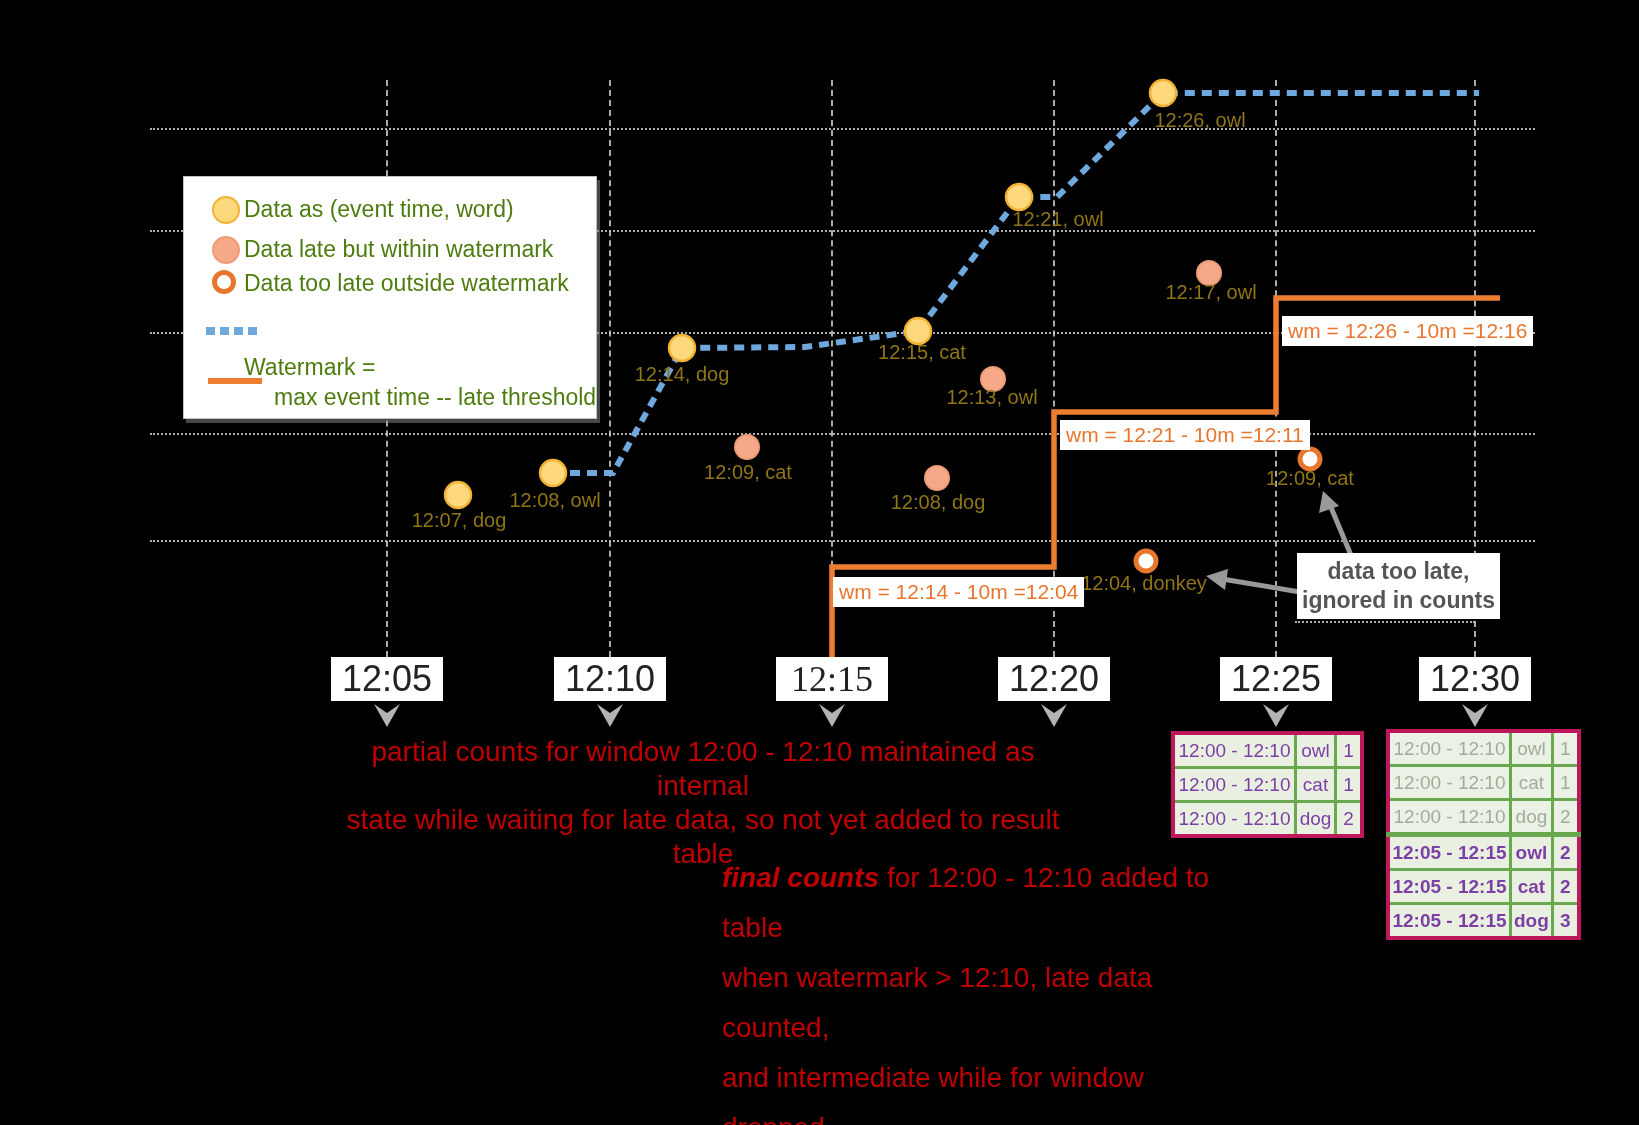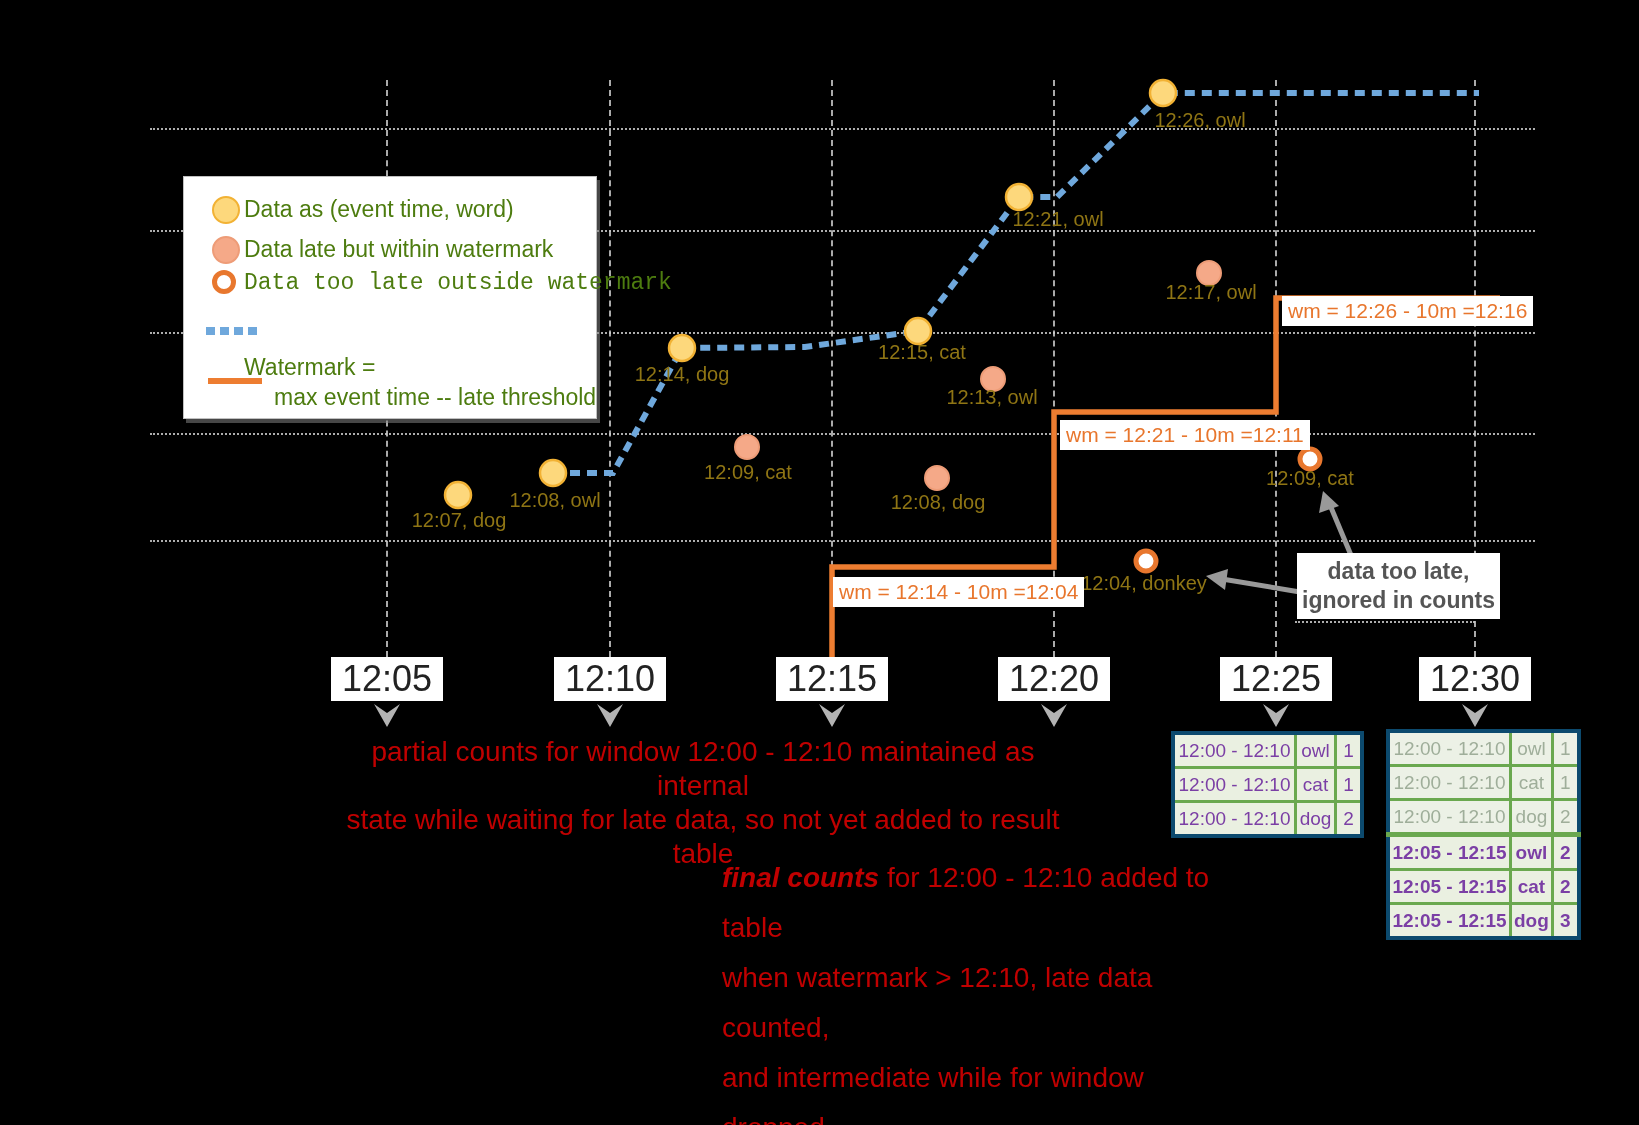--- a/index.html
+++ b/index.html
@@ -26,21 +26,21 @@
         color:#555;font-size:23px;text-align:center;line-height:29px;padding-top:4px;box-sizing:border-box;font-weight:bold;}
   .red1{position:absolute;left:328px;top:735px;width:750px;text-align:center;color:#c00000;
         font-size:28px;line-height:34px;}
   .red2{position:absolute;left:722px;top:853px;width:525px;text-align:left;color:#c00000;
         font-size:28px;line-height:50px;}
   .red2 .bi{font-weight:bold;font-style:italic;}
   table.counts{position:absolute;border-collapse:collapse;background:#6aa84f;
         font-size:19px;table-layout:fixed;}
   table.counts td{border:3px solid #6aa84f;background:#eaf0e1;color:#7b3fa5;
         text-align:center;height:31px;padding:0 2px;overflow:hidden;white-space:nowrap;}
-  table.counts{border:4px solid #0c4a6e;}
+  table.counts{border:4px solid #be185d;}
   table.counts .c-win{width:115px;}
   table.counts .c-word{width:33px;}
   table.counts .c-num{width:19px;}
   table.counts tr.faded td{color:#9fae9a;background:#ecf1e6;}
   table.counts tr.active td{font-weight:bold;}
   tr.sep td{border-top:5px solid #6aa84f;}
 </style>
 </head>
 <body>
 
@@ -110,42 +110,42 @@
   <div class="pt-label" style="left:1211px;top:281px;">12:17, owl</div>
   <div class="pt-label" style="left:1144px;top:572px;">12:04, donkey</div>
   <div class="pt-label" style="left:1310px;top:467px;">12:09, cat</div>
 
   <div class="legend">
     <div class="sw-circle" style="left:28px;top:19px;background:#fdd87c;border:2px solid #f2b234;"></div>
     <div class="row" style="left:60px;top:19px;">Data as (event time, word)</div>
     <div class="sw-circle" style="left:28px;top:59px;background:#f5a988;border:2px solid #ee9c77;"></div>
     <div class="row" style="left:60px;top:59px;">Data late but within watermark</div>
     <div class="sw-circle" style="left:28px;top:93px;background:#fff;border:5px solid #e8772e;box-sizing:border-box;"></div>
-    <div class="row" style="left:60px;top:93px;font-family:Liberation Mono, monospace;">Data too late outside watermark</div>
+    <div class="row" style="left:60px;top:93px;">Data too late outside watermark</div>
     <div class="sw-dash" style="left:22px;top:150px;">
         <i></i>
         <i></i>
         <i></i>
         <i></i>
       </div>
     <div class="row" style="left:60px;top:177px;">Watermark =</div>
     <div class="sw-line" style="left:24px;top:201px;width:54px;"></div>
     <div class="row" style="left:90px;top:207px;">max event time -- late threshold</div>
   </div>
 
   <div class="timebox" style="left:387px;top:657px;">12:05</div>
   <div class="timebox" style="left:610px;top:657px;">12:10</div>
-  <div class="timebox" style="left:832px;top:657px;">12:15</div>
+  <div class="timebox" style="left:832px;top:657px;font-family:Liberation Serif, serif;">12:15</div>
   <div class="timebox" style="left:1054px;top:657px;">12:20</div>
   <div class="timebox" style="left:1276px;top:657px;">12:25</div>
   <div class="timebox" style="left:1475px;top:657px;">12:30</div>
 
   <div class="wmbox" style="left:833px;top:577px;">wm = 12:14 - 10m =12:04</div>
   <div class="wmbox" style="left:1060px;top:420px;">wm = 12:21 - 10m =12:11</div>
-  <div class="wmbox" style="left:1282px;top:296px;">wm = 12:26 - 10m =12:16</div>
+  <div class="wmbox" style="left:1282px;top:316px;">wm = 12:26 - 10m =12:16</div>
 
   <div class="too-late-box">
     <div>data too late,</div>
     <div>ignored in counts</div>
   </div>
 
   <div class="red1">
     <div>partial counts for window 12:00 - 12:10 maintained as internal</div>
     <div>state while waiting for late data, so not yet added  to result table</div>
   </div>

